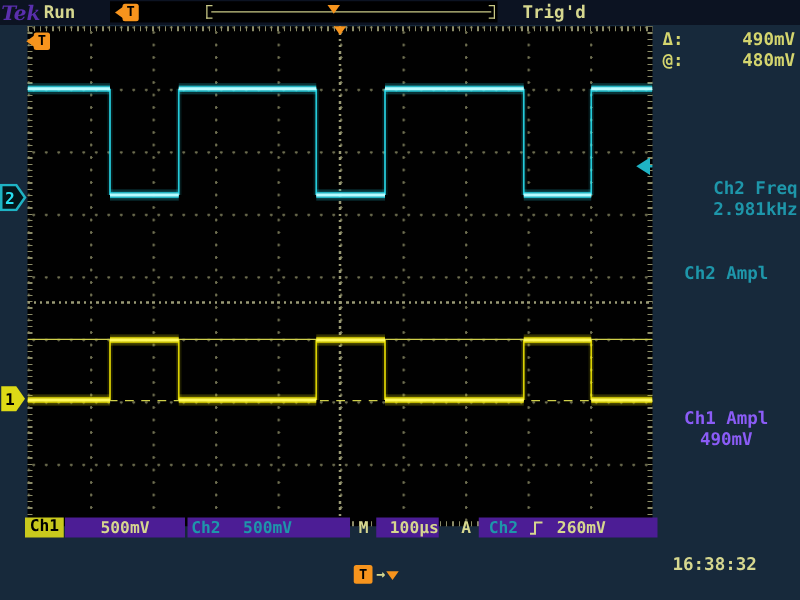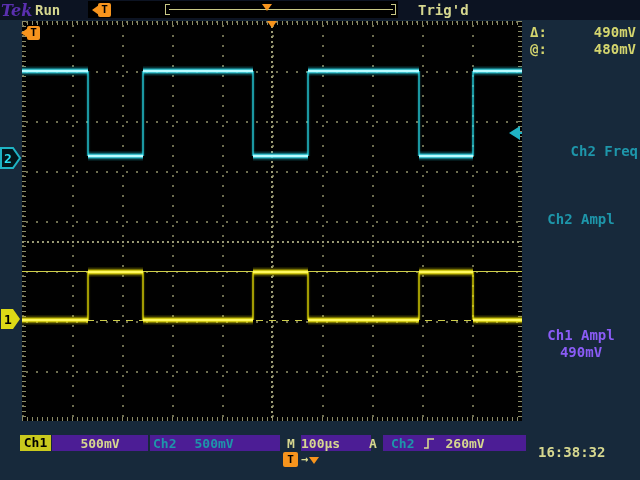--- a/index.html
+++ b/index.html
@@ -69,28 +69,28 @@
   .kv { position:absolute; left:6px; width:106px; display:flex; justify-content:space-between;
     font-size:14px; font-weight:bold; color:#d4d56e; }
   .kv.delta { top:24px; }
   .kv.at { top:41px; }
   .meas { position:absolute; left:0; width:114px; text-align:center; font-size:14px; font-weight:bold; line-height:17px; }
   .meas.teal { color:#1e96aa; }
   .meas.yellow { color:#8b5cf6;margin-top:44px; }
   .meas.m1 { top:143px;text-align:right; } .meas.m2 { top:211px; } .meas.m3 { top:283px; }
 
   
-  .statusbar { position:absolute; left:0; top:434px; width:640px; height:18px; }
+  .statusbar { position:absolute; left:0; top:413px; width:640px; height:18px; }
   .badge-ch1 { position:absolute; left:20px; top:1px; width:31px; height:16px; background:#c9c91d;
     color:#000; font-size:13px; font-weight:bold; text-align:center; line-height:16px; }
   .sb-box { position:absolute; top:1px; height:16px; background:#4c1d95; display:flex; align-items:center;
     font-size:13px; font-weight:bold; color:#d6d78f; }
   .sb-ch1sc { left:52px; width:96px; justify-content:center; }
   .sb-ch2 { left:150px; width:130px; padding-left:3px; gap:18px; }
-  .sb-horiz { left:301px; width:70px; justify-content:flex-start; }
+  .sb-horiz { left:301px; width:50px; justify-content:flex-end; }
   .sb-trig { left:383px; width:143px; padding-left:8px; gap:9px; }
   .sb-label { position:absolute; top:2px; font-size:13px; font-weight:bold; color:#d6d78f; }
   .sb-label.m { left:287px; } .sb-label.a { left:369px; }
   .teal-txt { color:#1e96aa; }
 
   
   .delay-row { position:absolute; left:283px; top:451px; height:16px; display:flex; align-items:center; }
   .delay-row .box { width:15px; height:15px; background:#f7941d; border-radius:2px; color:#000;
     font-size:11px; font-weight:bold; text-align:center; line-height:15px; }
   .delay-arrow { color:#d6d78f; font-size:12px; font-weight:bold; margin:0 1px 0 3px; }
@@ -226,20 +226,21 @@
     <div class="kv delta">
       <span>Δ:</span>
       <span>490mV</span>
     </div>
     <div class="kv at">
       <span>@:</span>
       <span>480mV</span>
     </div>
     <div class="meas teal m1">
       <div>Ch2 Freq</div>
+      <div>2.981kHz</div>
     </div>
     <div class="meas teal m2">
       <div>Ch2 Ampl</div>
     </div>
     <div class="meas yellow m3">
       <div>Ch1 Ampl</div>
       <div>490mV</div>
     </div>
   </div>
 

